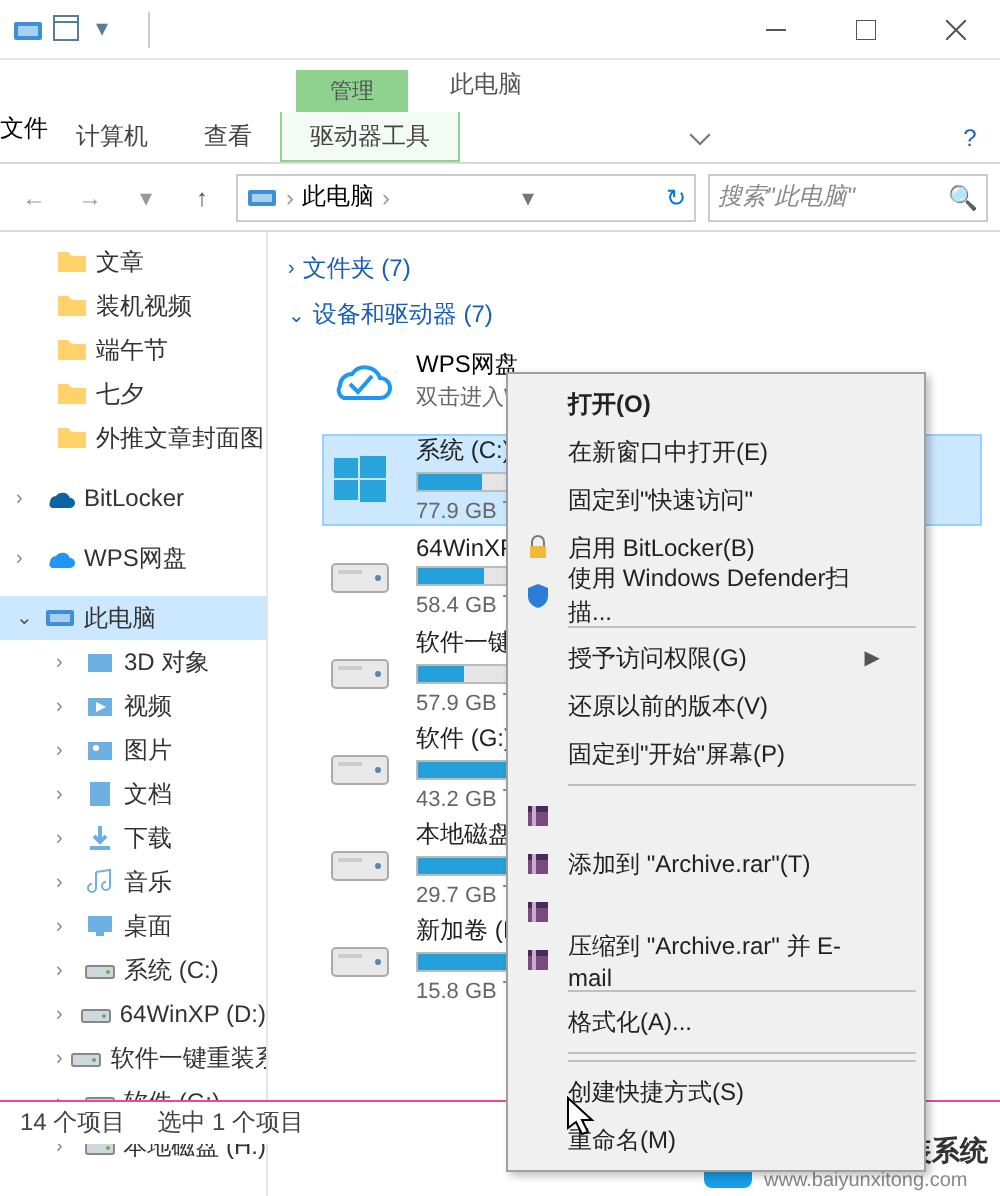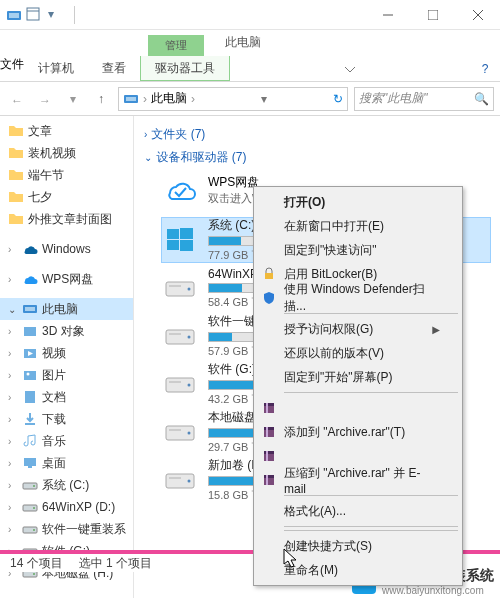--- a/index.html
+++ b/index.html
@@ -29,21 +29,21 @@
 .addr .refresh { margin-left: auto; color: #0078d7; }
 .search { width: 140px; height: 24px; border: 1px solid #ccc; display: flex; align-items: center; padding: 0 4px; color: #888; font-style: italic; }
 .search .sicn { margin-left: auto; color: #555; font-style: normal; }
 
 .content { display: flex; height: 486px; }
 .sidebar { width: 134px; border-right: 1px solid #e5e5e5; overflow: hidden; padding-top: 4px; }
 .tree-item { display: flex; align-items: center; height: 22px; padding-left: 8px; gap: 4px; color: #333; white-space: nowrap; }
 .tree-item .chev { width: 10px; color: #888; font-size: 10px; }
 .tree-item .chev.exp { color: #555; }
 .tree-item .icn { width: 16px; height: 16px; display: inline-flex; align-items:center; justify-content:center; }
-.tree-item.sub { padding-left: 8px; }
+.tree-item.sub { padding-left: 28px; }
 .tree-item.sel { background: #cce8ff; }
 .fld { fill: #ffd26b; }
 
 .main { flex: 1; padding: 6px 10px; position: relative; overflow: hidden; }
 .group-hdr { color: #1a5fb4; margin: 4px 0 6px; display:flex; align-items:center; gap:4px; }
 .group-hdr .gchev { font-size: 10px; }
 .wps-row { display:flex; align-items:center; gap:10px; margin: 4px 0 10px 18px; }
 .wps-row .cloud { width:36px; height:36px; display:flex; align-items:center; justify-content:center; }
 .wps-row .sub { color:#666; font-size:11px; }
 .drive-row { display:flex; align-items:center; gap:10px; margin: 2px 0 4px 18px; height: 44px; }
@@ -55,21 +55,21 @@
 .drive-row .dbar > i { position:absolute; left:0; top:0; bottom:0; background:#26a0da; }
 .drive-row .dtext { color:#666; font-size:11px; white-space:nowrap; }
 
 .context-menu { position:absolute; left:253px; top:186px; width:210px; background:#f0f0f0; border:1px solid #a0a0a0; box-shadow: 2px 2px 4px rgba(0,0,0,.25); padding: 3px 2px; z-index:10; }
 .cm-item { display:flex; align-items:center; height:24px; padding: 0 20px 0 28px; color:#222; position:relative; }
 .cm-item .cm-icn { position:absolute; left:5px; width:16px; height:16px; display:flex; align-items:center; justify-content:center; }
 .cm-item .sub-arrow { margin-left:auto; color:#555; font-size:10px; }
 .cm-sep { height:1px; background:#c0c0c0; margin:3px 2px 3px 28px; }
 .redbox { position:absolute; border:2px solid #e03030; pointer-events:none; }
 
-.statusbar { position:absolute; bottom:26px; left:0; right:0; height:22px; border-top:4px solid #ec4899; display:flex; align-items:center; padding:0 10px; gap:16px; color:#444; font-size:11px; background:#fff; }
+.statusbar { position:absolute; bottom:26px; left:0; right:0; height:22px; border-top:1px solid #ec4899; display:flex; align-items:center; padding:0 10px; gap:16px; color:#444; font-size:11px; background:#fff; }
 
 .watermark { position:absolute; right:6px; bottom:2px; display:flex; align-items:center; gap:6px; color:#333; }
 .watermark .wicon { width:24px; height:24px; background:#189fe6; border-radius:4px; display:flex; align-items:center; justify-content:center; color:#fff; font-size:14px; }
 .watermark .wtext { font-size:14px; font-weight:600; }
 .watermark .wsub { font-size:10px; color:#888; }
 
 .cursor { position:absolute; left:283px; top:548px; z-index:20; pointer-events:none; }
 
 svg { display:block; }
 </style>
@@ -200,21 +200,21 @@
      </div>
       </div>
     <div style="height:8px"></div>
     <div class="tree-item">
       <span class="chev">›</span>
       <span class="icn">
           <svg width="16" height="16" viewBox="0 0 16 16">
             <path d="M3 10a3 3 0 013-3 4 4 0 017 1 2.5 2.5 0 010 5H4a2 2 0 01-1-3z" fill="#0a64a0"></path>
           </svg>
         </span>
-      <span>Windows</span>
+      <span>BitLocker</span>
     </div>
     <div style="height:8px"></div>
     <div class="tree-item">
       <span class="chev">›</span>
       <span class="icn">
           <svg width="16" height="16" viewBox="0 0 16 16">
             <path d="M3 10a3 3 0 013-3 4 4 0 017 1 2.5 2.5 0 010 5H4a2 2 0 01-1-3z" fill="#2196f3"></path>
           </svg>
         </span>
       <span>WPS网盘</span>

